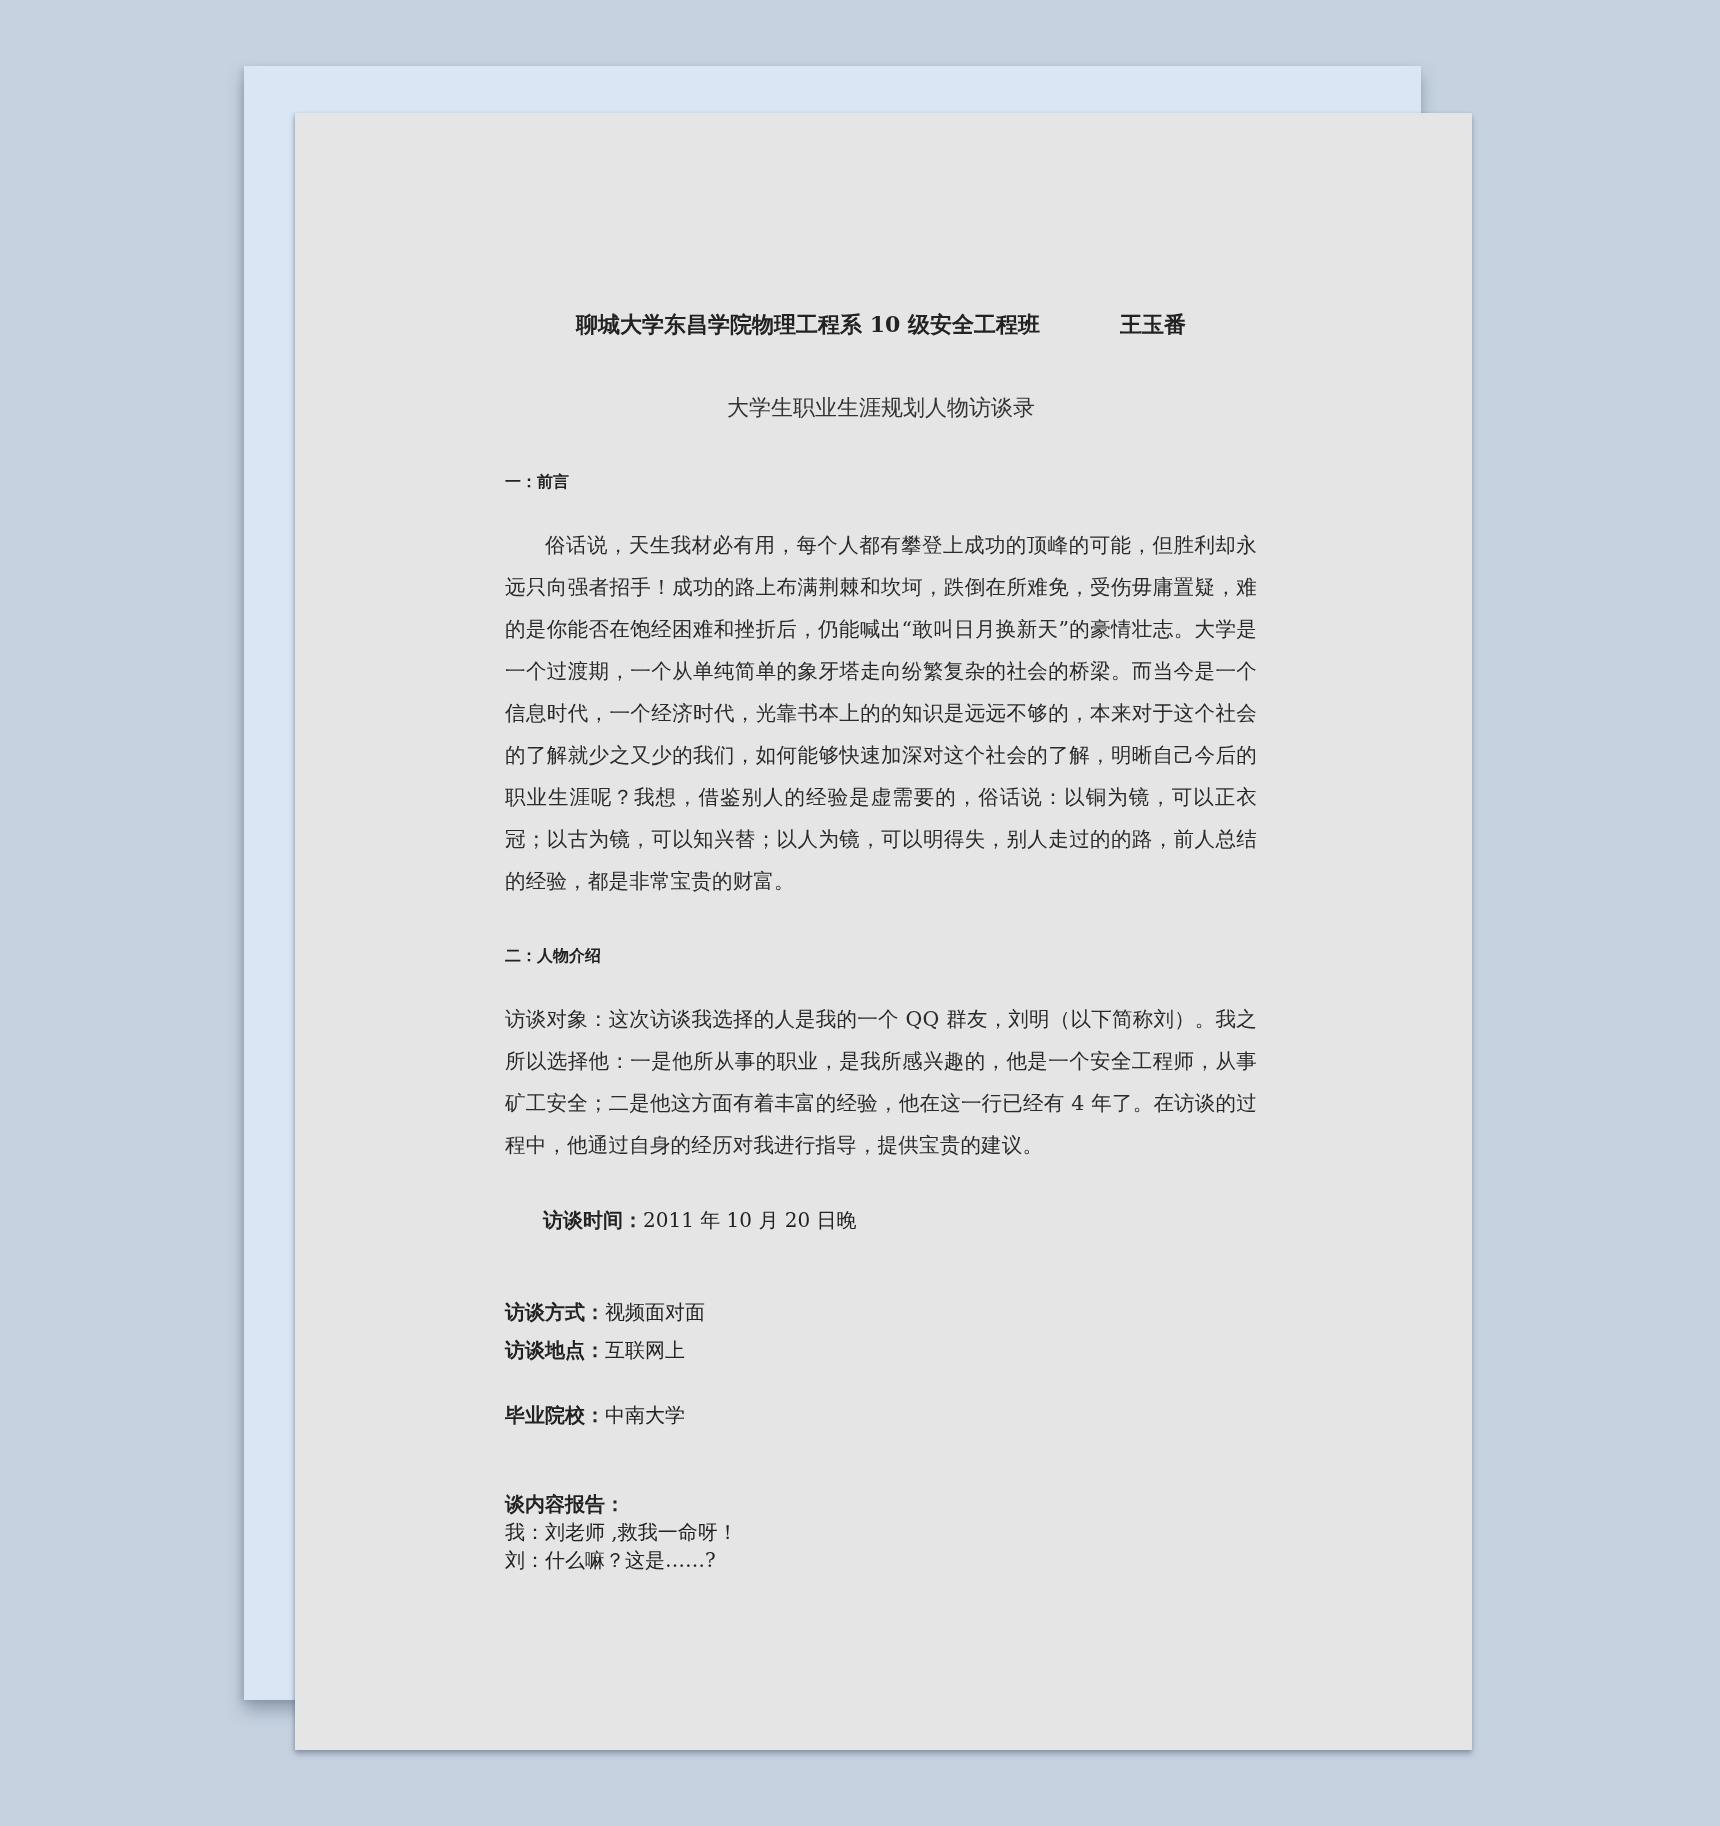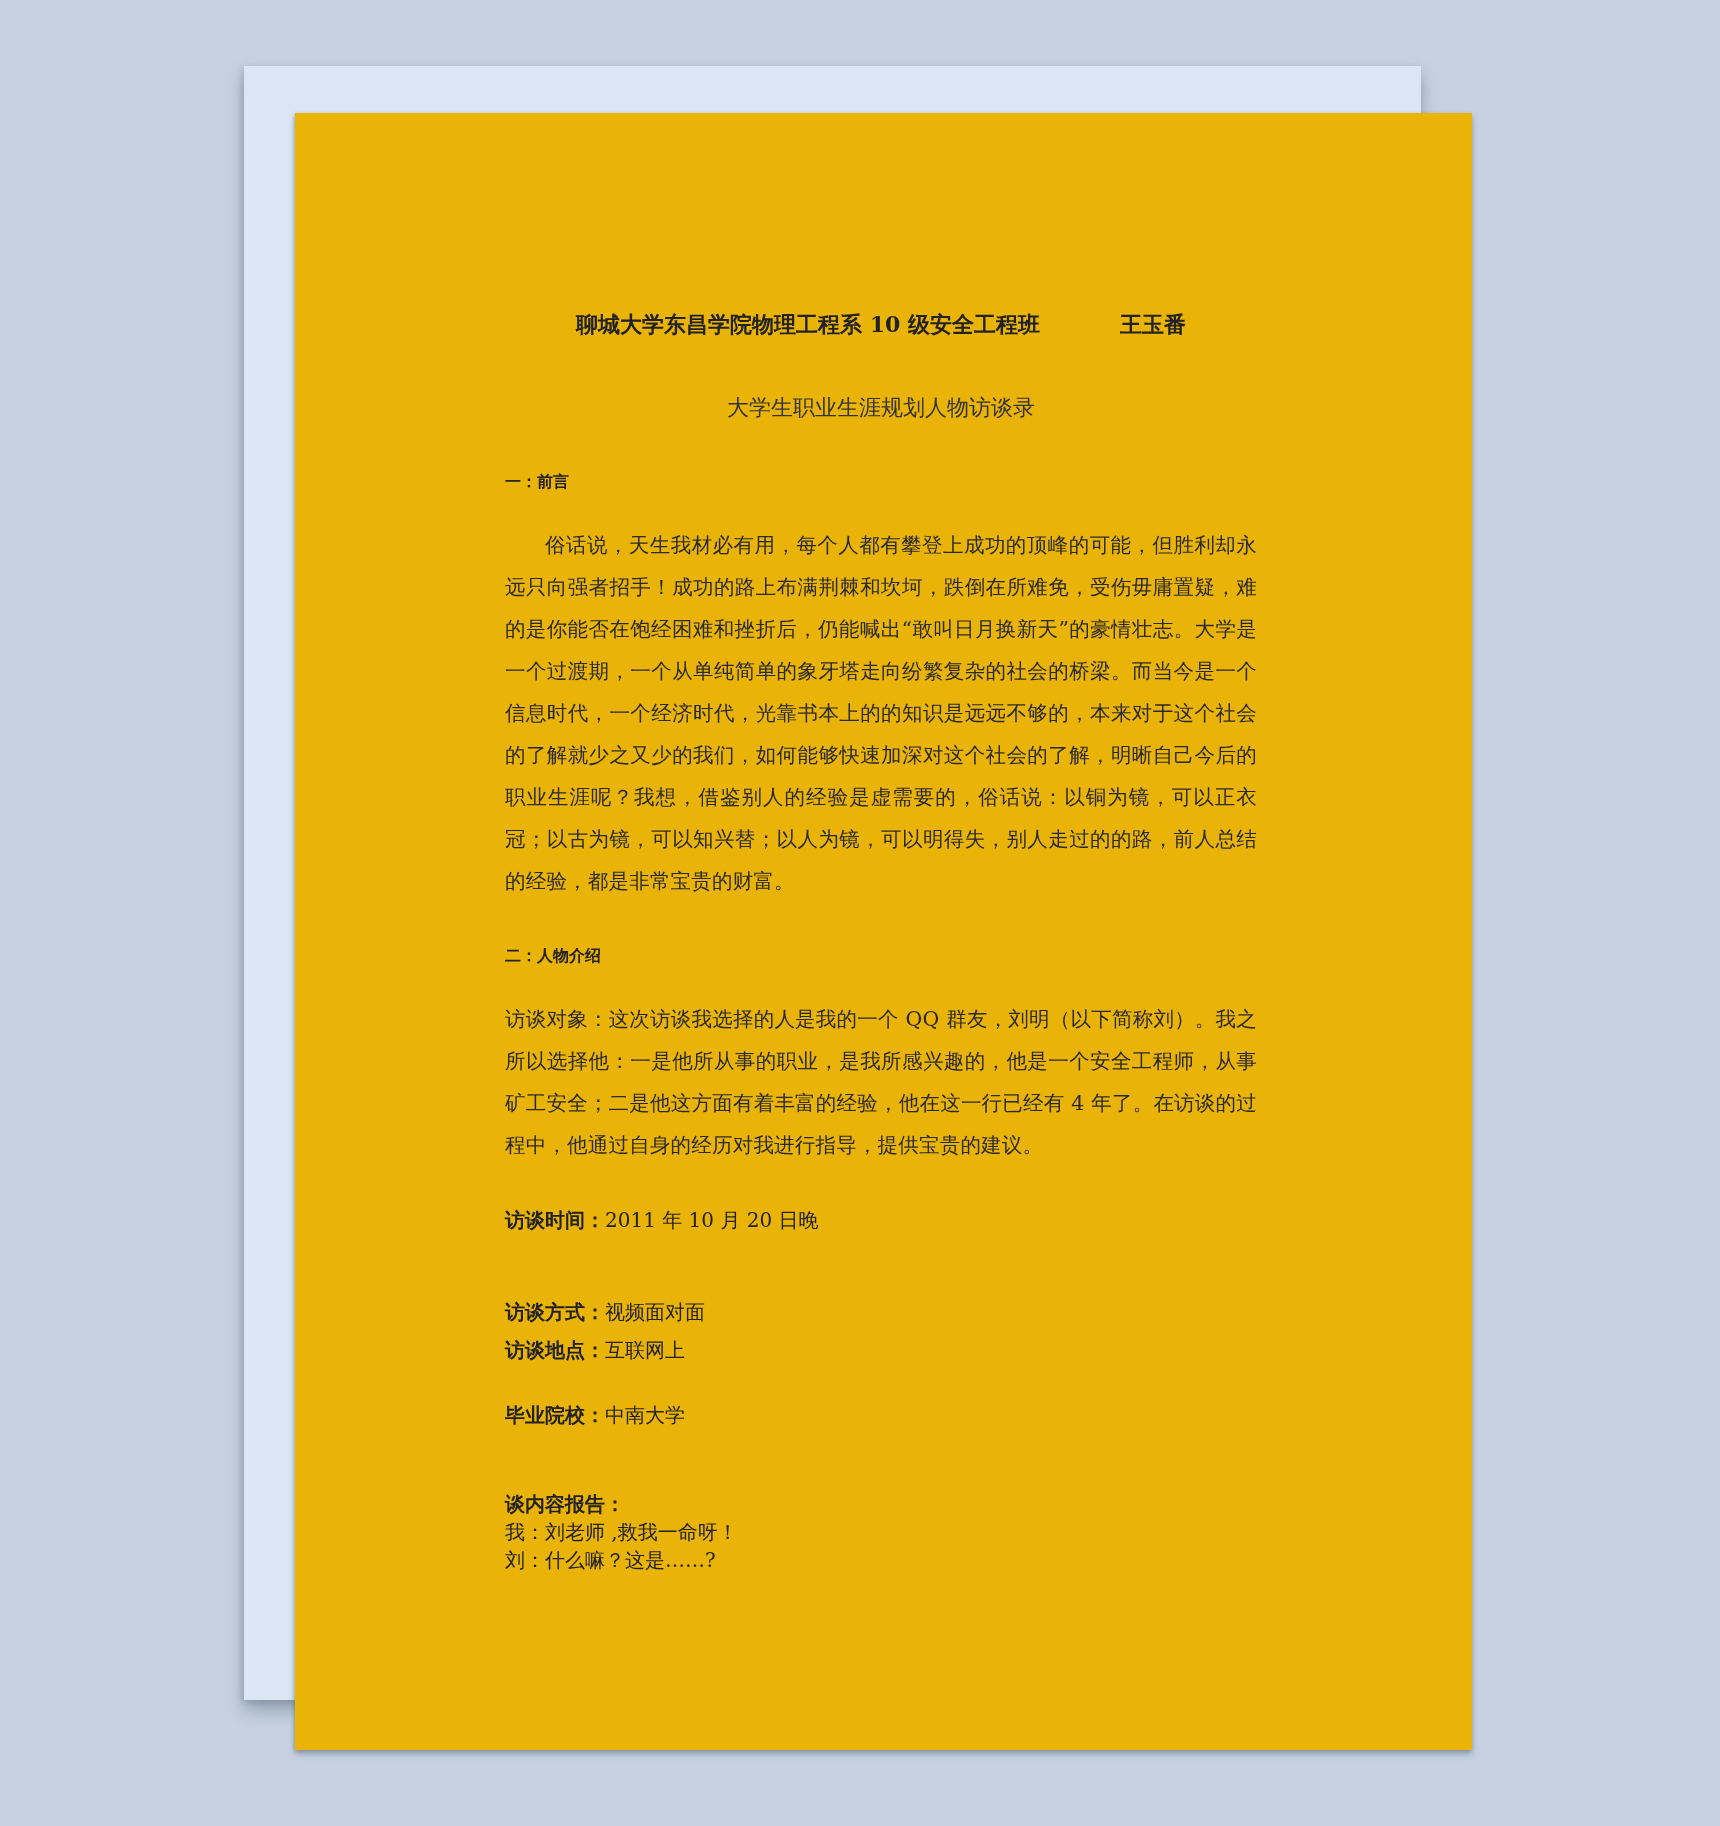--- a/index.html
+++ b/index.html
@@ -12,21 +12,21 @@
   }
   .back-page {
     position: absolute; left: 244px; top: 66px;
     width: 1177px; height: 1634px;
     background: #dae6f4;
     box-shadow: 0 10px 16px rgba(80,95,115,0.45), -2px 2px 6px rgba(80,95,115,0.2);
   }
   .front-page {
     position: absolute; left: 295px; top: 113px;
     width: 1177px; height: 1637px;
-    background: #eab308;
+    background: #e5e5e5;
     box-shadow: 0 4px 6px rgba(80,95,115,0.45), -1px 1px 3px rgba(80,95,115,0.25);
   }
   .content {
     position: absolute; left: 210px; top: 0; width: 752px;
   }
   .header-line {
     position: absolute; top: 196px; left: 0; width: 752px;
     font-size: 22px; line-height: 30px; font-weight: bold;
     text-align: center; white-space: pre; color: #222;
   }
@@ -67,21 +67,21 @@
     <div class="doc-title">大学生职业生涯规划人物访谈录</div>
 
     <div class="section-heading" style="top:355px;">一：前言</div>
 
     <div class="para indent" style="top:411px;">俗话说，天生我材必有用，每个人都有攀登上成功的顶峰的可能，但胜利却永远只向强者招手！成功的路上布满荆棘和坎坷，跌倒在所难免，受伤毋庸置疑，难的是你能否在饱经困难和挫折后，仍能喊出“敢叫日月换新天”的豪情壮志。大学是一个过渡期，一个从单纯简单的象牙塔走向纷繁复杂的社会的桥梁。而当今是一个信息时代，一个经济时代，光靠书本上的的知识是远远不够的，本来对于这个社会的了解就少之又少的我们，如何能够快速加深对这个社会的了解，明晰自己今后的职业生涯呢？我想，借鉴别人的经验是虚需要的，俗话说：以铜为镜，可以正衣冠；以古为镜，可以知兴替；以人为镜，可以明得失，别人走过的的路，前人总结的经验，都是非常宝贵的财富。</div>
 
     <div class="section-heading" style="top:829px;">二：人物介绍</div>
 
     <div class="para" style="top:885px;">访谈对象：这次访谈我选择的人是我的一个 QQ 群友，刘明（以下简称刘）。我之所以选择他：一是他所从事的职业，是我所感兴趣的，他是一个安全工程师，从事矿工安全；二是他这方面有着丰富的经验，他在这一行已经有 4 年了。在访谈的过程中，他通过自身的经历对我进行指导，提供宝贵的建议。</div>
 
-    <div class="field" style="top:1093px;">
+    <div class="field" style="top:1093px;margin-left:38px;">
       <span class="label">访谈时间：</span><span>2011 年 10 月 20 日晚</span>
     </div>
 
     <div class="field" style="top:1158px;margin-top:27px;">
       <span class="label">访谈方式：</span><span>视频面对面</span>
     </div>
 
     <div class="field" style="top:1223px;">
       <span class="label">访谈地点：</span><span>互联网上</span>
     </div>

